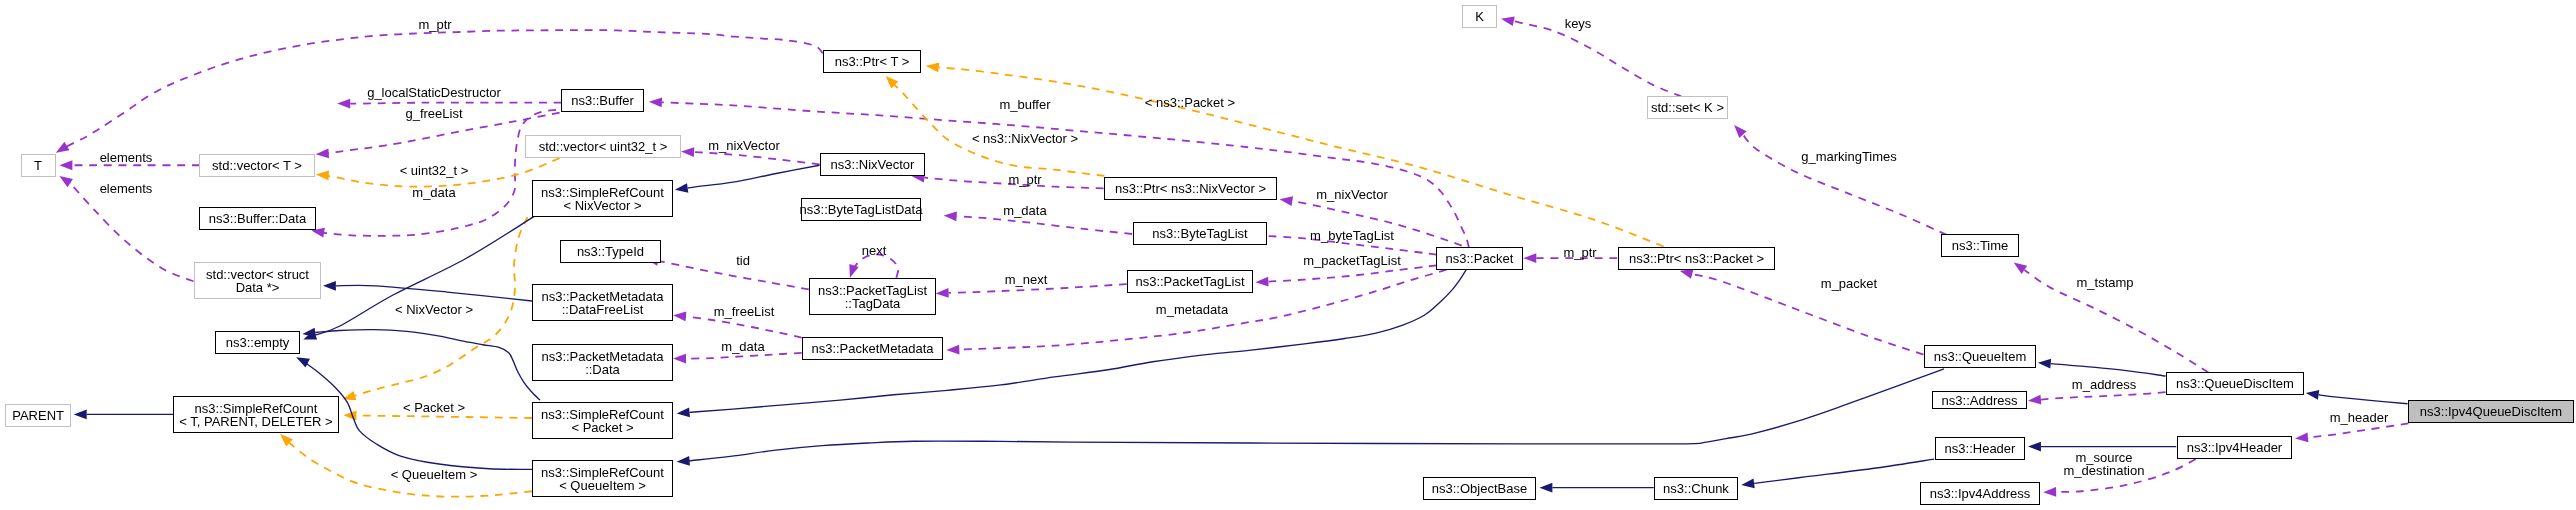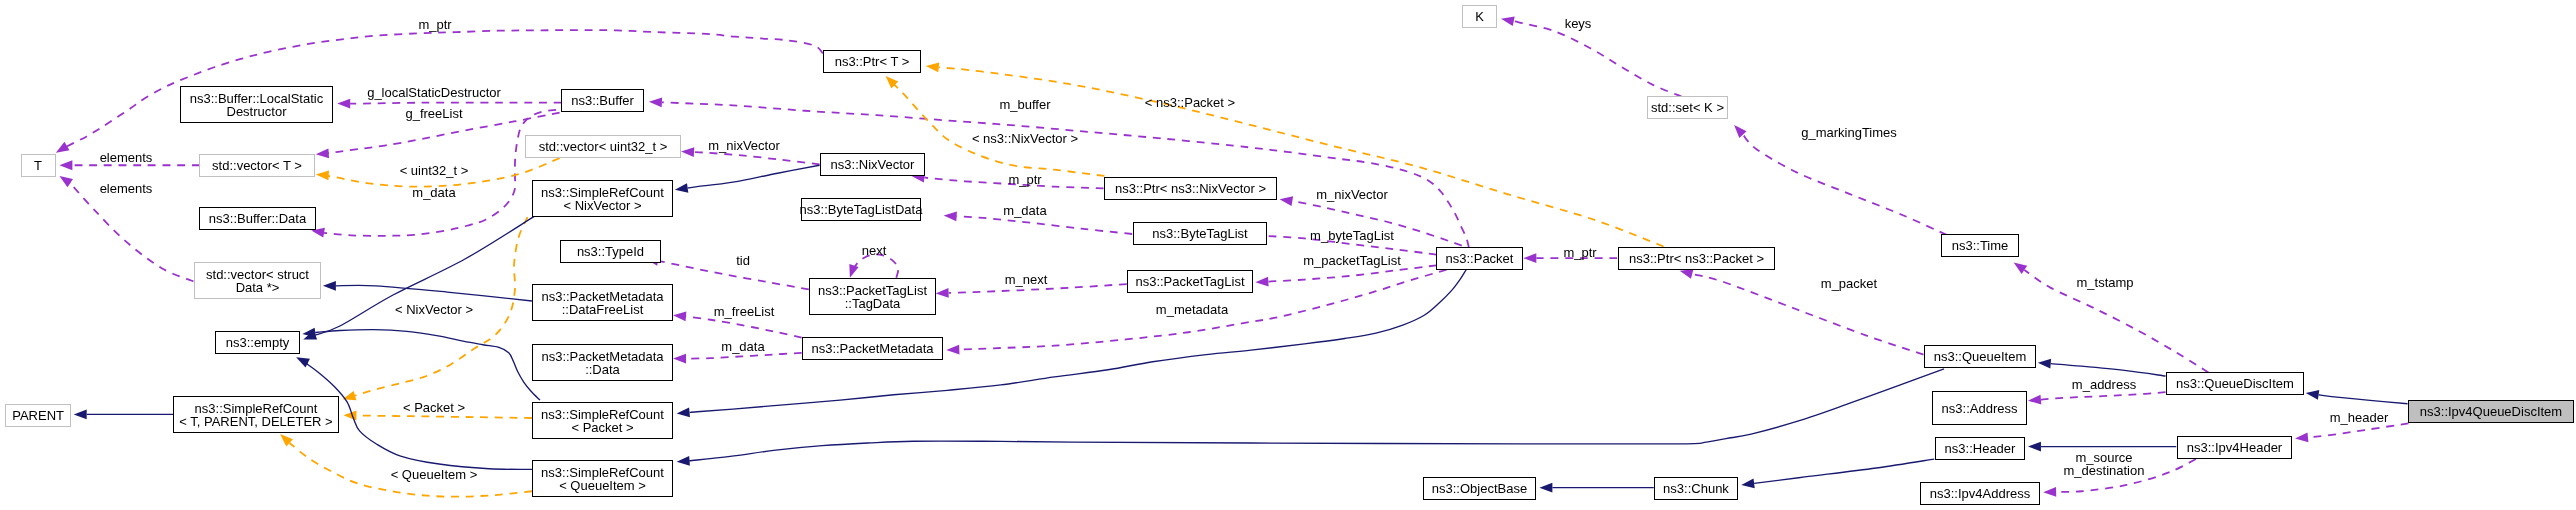--- a/index.html
+++ b/index.html
@@ -220,36 +220,34 @@
     <div class="elabel" style="left: 1025px; top: 98px;">m_buffer</div>
     <div class="elabel" style="left: 1025px; top: 173px;">m_ptr</div>
     <div class="elabel" style="left: 1025px; top: 204px;">m_data</div>
     <div class="elabel" style="left: 1026px; top: 273px;">m_next</div>
     <div class="elabel" style="left: 1192px; top: 303px;">m_metadata</div>
     <div class="elabel" style="left: 1352px; top: 188px;">m_nixVector</div>
     <div class="elabel" style="left: 1352px; top: 229px;">m_byteTagList</div>
     <div class="elabel" style="left: 1352px; top: 254px;">m_packetTagList</div>
     <div class="elabel" style="left: 1580px; top: 246px;">m_ptr</div>
     <div class="elabel" style="left: 1578px; top: 16.7px;">keys</div>
-    <div class="elabel" style="left: 1849px; top: 126px;">g_markingTimes</div>
+    <div class="elabel" style="left: 1849px; top: 150px;">g_markingTimes</div>
     <div class="elabel" style="left: 1849px; top: 277px;">m_packet</div>
     <div class="elabel" style="left: 2105px; top: 276px;">m_tstamp</div>
     <div class="elabel" style="left: 2104px; top: 378px;">m_address</div>
     <div class="elabel" style="left: 2359px; top: 411px;">m_header</div>
     <div class="elabel" style="left: 2104px; top: 451px;">m_source
 m_destination</div>
     <div class="elabel" style="left: 434px; top: 164px;">&lt; uint32_t &gt;</div>
     <div class="elabel" style="left: 1025px; top: 132px;">&lt; ns3::NixVector &gt;</div>
     <div class="elabel" style="left: 1190px; top: 96px;">&lt; ns3::Packet &gt;</div>
     <div class="elabel" style="left: 434px; top: 303px;">&lt; NixVector &gt;</div>
     <div class="elabel" style="left: 434px; top: 401px;">&lt; Packet &gt;</div>
     <div class="elabel" style="left: 434px; top: 468px;">&lt; QueueItem &gt;</div>
     <div class="node light" style="left: 20.6px; top: 154px; width: 35px; height: 23px;">T</div>
-    <div class="node dark" style="left: 180px; top: 86px; width: 153px; height: 37px;">ns3::Buffer::LocalStatic
-Destructor</div>
     <div class="node light" style="left: 199px; top: 154px; width: 116px; height: 23px;">std::vector&lt; T &gt;</div>
     <div class="node dark" style="left: 199px; top: 207px; width: 117px; height: 23px;">ns3::Buffer::Data</div>
     <div class="node light" style="left: 194px; top: 262px; width: 127px; height: 37px;">std::vector&lt; struct
 Data *&gt;</div>
     <div class="node dark" style="left: 215px; top: 331px; width: 85px; height: 23px;">ns3::empty</div>
     <div class="node light" style="left: 5.1px; top: 404px; width: 66px; height: 23px;">PARENT</div>
     <div class="node dark" style="left: 173px; top: 396px; width: 166px; height: 37px;">ns3::SimpleRefCount
 &lt; T, PARENT, DELETER &gt;</div>
     <div class="node dark" style="left: 561px; top: 89px; width: 83px; height: 23px;">ns3::Buffer</div>
     <div class="node light" style="left: 525px; top: 135px; width: 156px; height: 23px;">std::vector&lt; uint32_t &gt;</div>
@@ -272,21 +270,21 @@
     <div class="node dark" style="left: 802px; top: 337px; width: 141px; height: 23px;">ns3::PacketMetadata</div>
     <div class="node dark" style="left: 1104px; top: 177px; width: 173px; height: 23px;">ns3::Ptr&lt; ns3::NixVector &gt;</div>
     <div class="node dark" style="left: 1133px; top: 222px; width: 134px; height: 23px;">ns3::ByteTagList</div>
     <div class="node dark" style="left: 1127px; top: 270px; width: 126px; height: 23px;">ns3::PacketTagList</div>
     <div class="node dark" style="left: 1436px; top: 247px; width: 87px; height: 23px;">ns3::Packet</div>
     <div class="node light" style="left: 1462px; top: 4.8px; width: 35px; height: 23px;">K</div>
     <div class="node light" style="left: 1647px; top: 96px; width: 81px; height: 23px;">std::set&lt; K &gt;</div>
     <div class="node dark" style="left: 1618px; top: 247px; width: 157px; height: 23px;">ns3::Ptr&lt; ns3::Packet &gt;</div>
     <div class="node dark" style="left: 1941px; top: 234px; width: 78px; height: 23px;">ns3::Time</div>
     <div class="node dark" style="left: 1924px; top: 345px; width: 112px; height: 23px;">ns3::QueueItem</div>
-    <div class="node dark" style="left: 1932px; top: 391px; width: 95px; height: 34px;">ns3::Address</div>
+    <div class="node dark" style="left: 1932px; top: 391px; width: 95px; height: 18px;">ns3::Address</div>
     <div class="node dark" style="left: 1935px; top: 437px; width: 90px; height: 23px;">ns3::Header</div>
     <div class="node dark" style="left: 1920px; top: 482px; width: 120px; height: 23px;">ns3::Ipv4Address</div>
     <div class="node dark" style="left: 2166px; top: 372px; width: 138px; height: 23px;">ns3::QueueDiscItem</div>
     <div class="node dark" style="left: 2177px; top: 436px; width: 115px; height: 23px;">ns3::Ipv4Header</div>
     <div class="node gray" style="left: 2408px; top: 400px; width: 166px; height: 23px;">ns3::Ipv4QueueDiscItem</div>
     <div class="node dark" style="left: 1423px; top: 477px; width: 113px; height: 23px;">ns3::ObjectBase</div>
     <div class="node dark" style="left: 1654px; top: 477px; width: 84px; height: 23px;">ns3::Chunk</div>
   </div>
 
 

